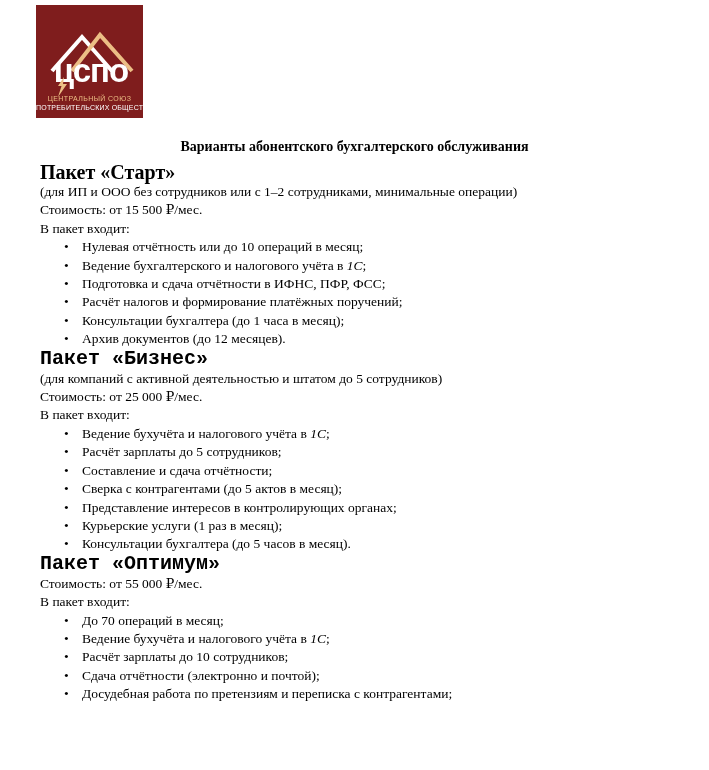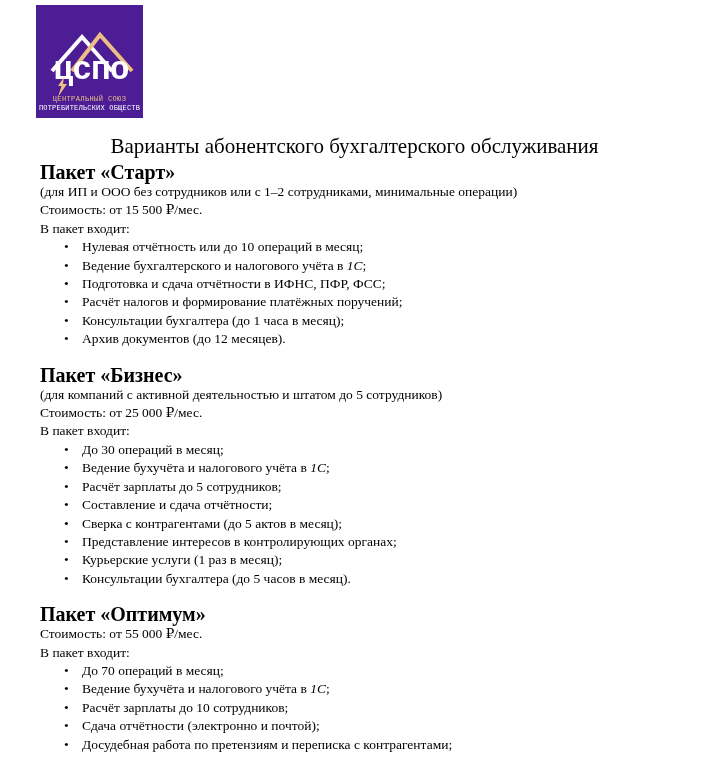--- a/index.html
+++ b/index.html
@@ -14,22 +14,22 @@
     color: #000000;
   }
 
   
   .logo {
     position: absolute;
     left: 36px;
     top: 5px;
     width: 107px;
     height: 113px;
-    background: #4c1d95;
-    font-family: Liberation Mono, monospace;
+    background: #7f1d1d;
+    font-family: Liberation Sans, sans-serif;
     overflow: hidden;
   }
   .logo .mountain {
     position: absolute;
     left: 14px;
     top: 22px;
     width: 84px;
     height: 46px;
   }
   .logo .brand {
@@ -76,32 +76,32 @@
   .content {
     position: absolute;
     left: 40px;
     right: 40px;
     top: 0;
     font-size: 13.5px;
     line-height: 18.4px;
   }
   .doc-title {
     margin: 134px 0 2px 0;
-    font-size: 21px;
+    font-size: 14px;
     line-height: 25px;
-    font-weight: normal;
+    font-weight: bold;
     text-align: center;
   }
   .package h2 {
     font-size: 20px;
     line-height: 20px;
     font-weight: bold;
     margin: 3px 0 1px 0;
   }
-  .package + .package h2 { margin-top: 16px; }
+  .package + .package h2 { margin-top: 0; font-family: Liberation Mono, monospace; }
   .package p { margin: 0; }
   .package ul {
     list-style: none;
     margin: 0;
     padding: 0 0 0 24px;
   }
   .package ul li {
     position: relative;
     padding-left: 18px;
   }
@@ -154,21 +154,20 @@
           <li>Архив документов (до 12 месяцев).</li>
         </ul>
     </section>
 
     <section class="package">
       <h2>Пакет «Бизнес»</h2>
       <p>(для компаний с активной деятельностью и штатом до 5 сотрудников)</p>
       <p>Стоимость: от 25 000 ₽/мес.</p>
       <p>В пакет входит:</p>
       <ul>
-          <li>До 30 операций в месяц;</li>
           <li>Ведение бухучёта и налогового учёта в <i>1С</i>;</li>
           <li>Расчёт зарплаты до 5 сотрудников;</li>
           <li>Составление и сдача отчётности;</li>
           <li>Сверка с контрагентами (до 5 актов в месяц);</li>
           <li>Представление интересов в контролирующих органах;</li>
           <li>Курьерские услуги (1 раз в месяц);</li>
           <li>Консультации бухгалтера (до 5 часов в месяц).</li>
         </ul>
     </section>
 

